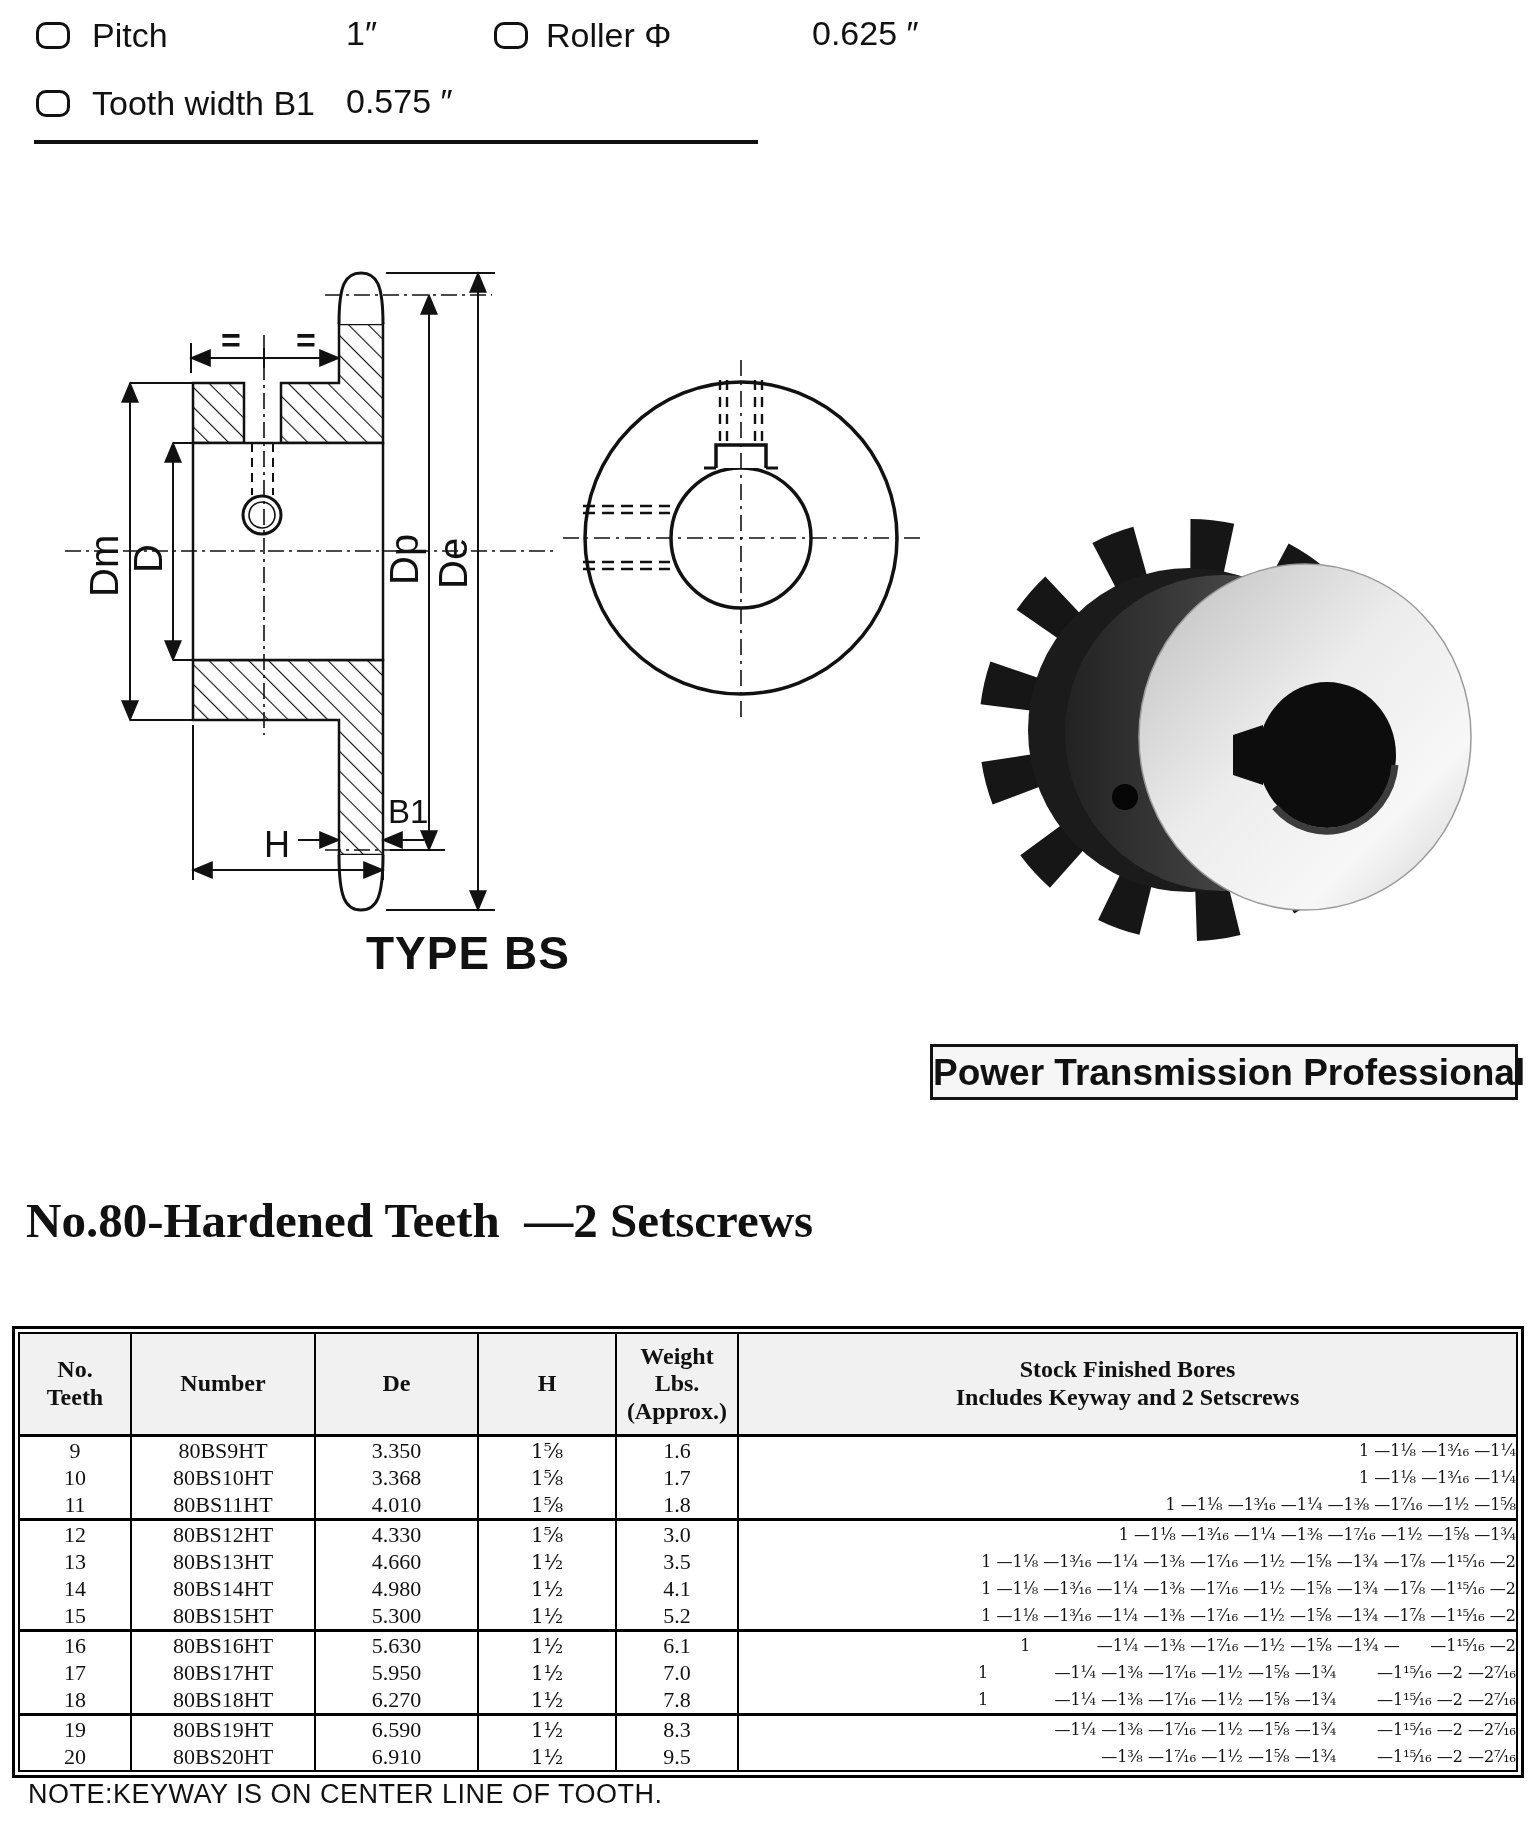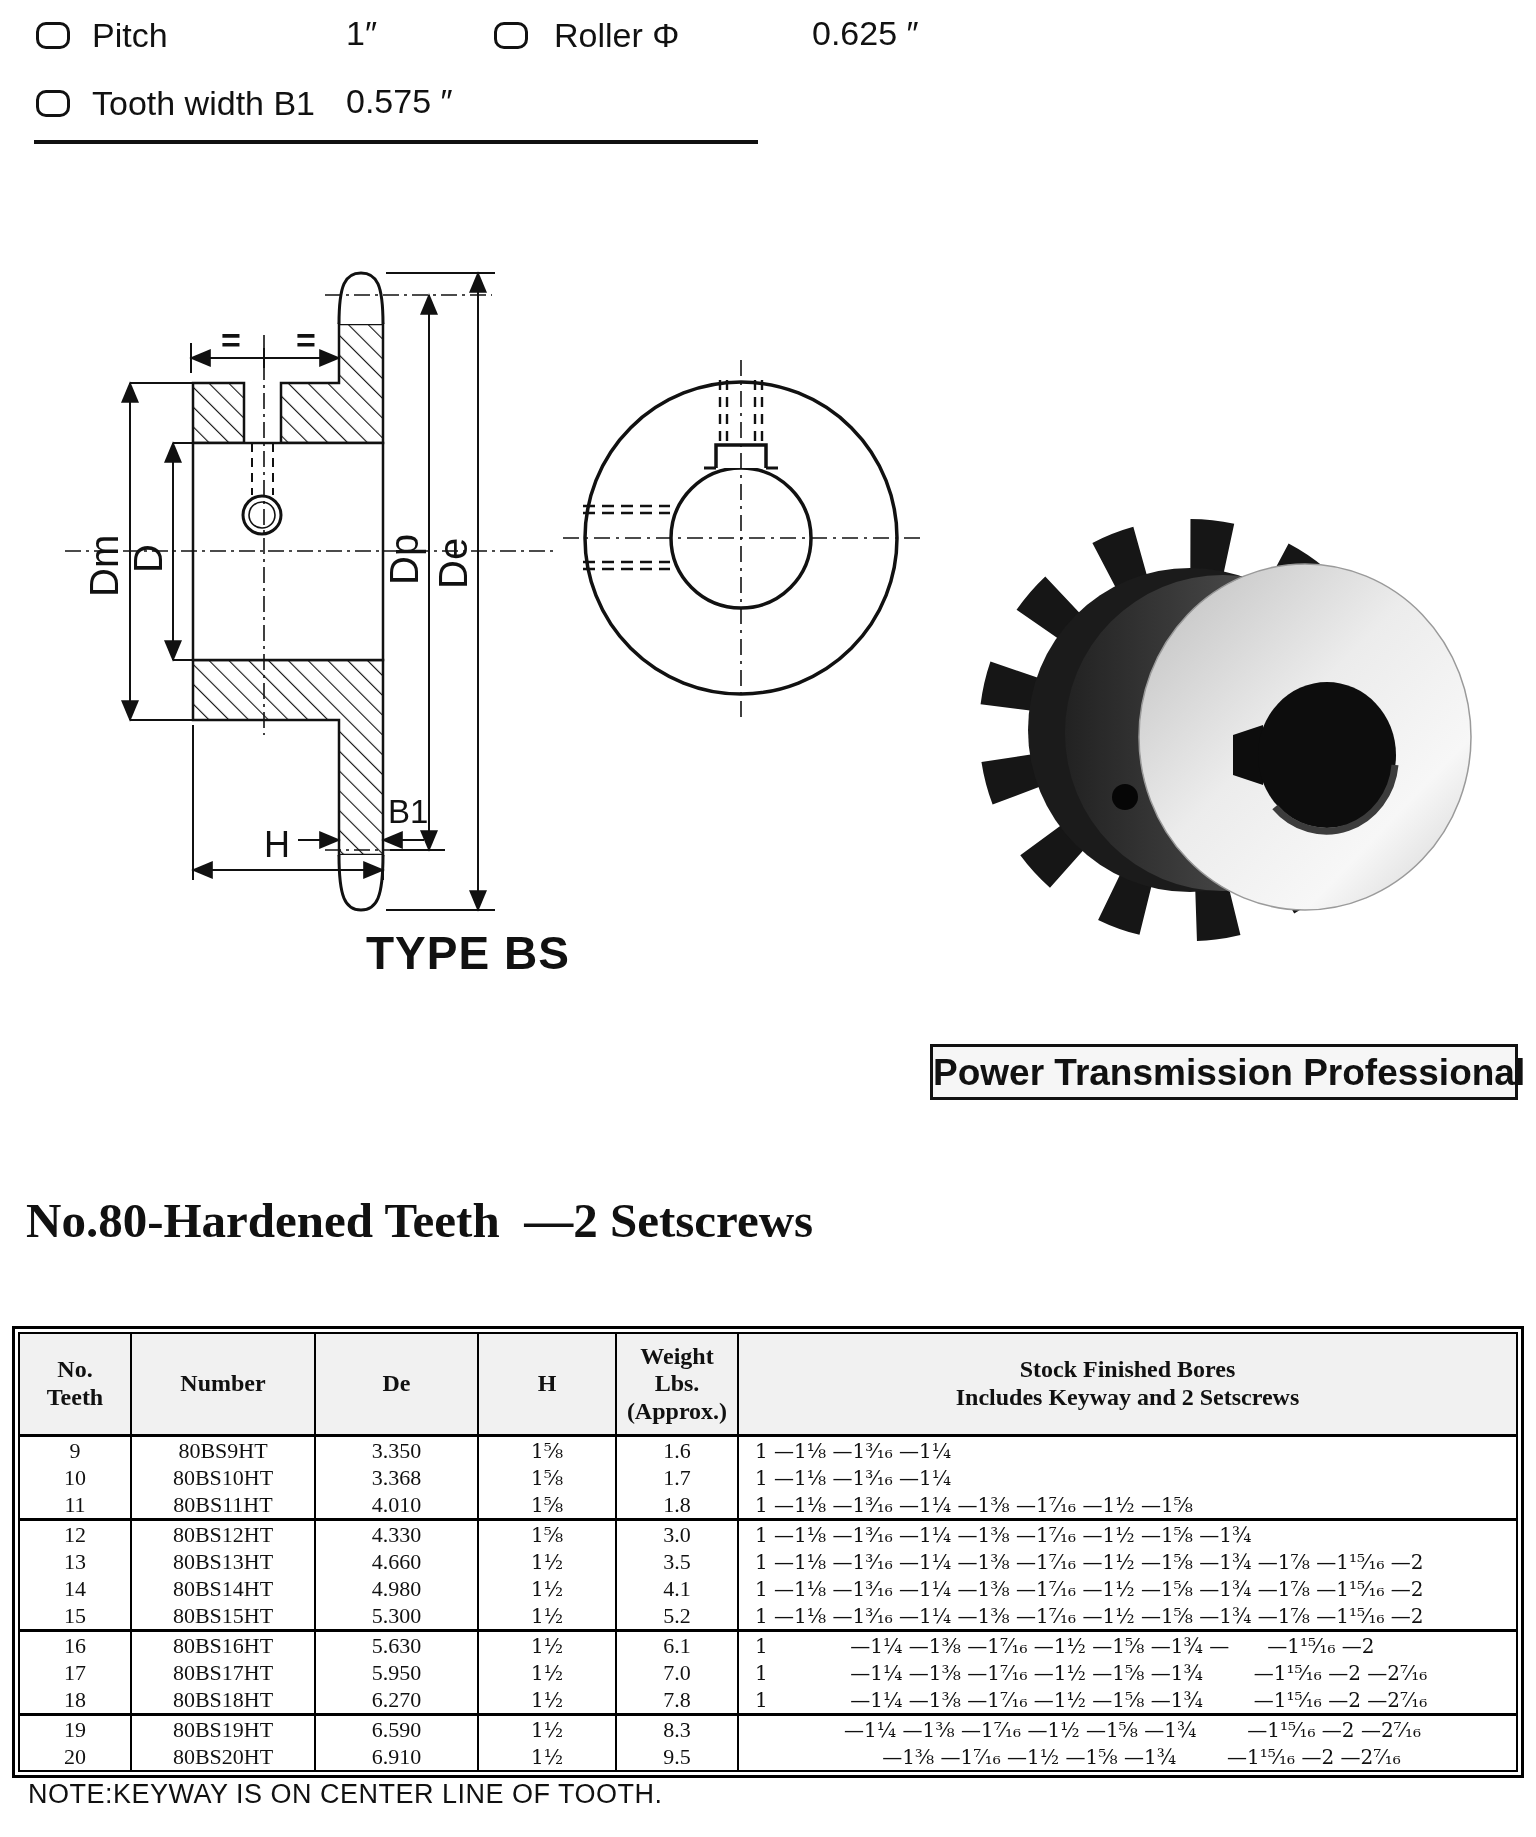--- a/index.html
+++ b/index.html
@@ -17,34 +17,34 @@
   .badge{border:3px solid #111;background:#f6f6f6;font-weight:bold;font-size:37px;line-height:52px;white-space:nowrap;}
   
   .sec-title{font-family:"Liberation Serif",serif;font-weight:bold;font-size:49px;white-space:pre;}
   
   .tblwrap{border:3px solid #000;padding:3px;box-sizing:border-box;background:#fff;}
   table{border-collapse:collapse;width:100%;table-layout:fixed;border:2px solid #000;font-family:"Liberation Serif",serif;color:#111;}
   th{background:#f1f1f1;font-size:24px;font-weight:bold;white-space:pre-line;line-height:1.15;height:100px;border-bottom:3px solid #000;text-align:center;vertical-align:middle;padding:0;}
   th+th,td+td{border-left:2px solid #000;}
   td{text-align:center;font-size:22px;height:27px;padding:0;vertical-align:middle;}
   td.frac{font-family:"DejaVu Serif",serif;font-size:20px;}
-  td.b{text-align:left;white-space:pre;font-family:"DejaVu Serif",serif;font-size:20px;padding-left:16px;}
+  td.b{text-align:right;white-space:pre;font-family:"DejaVu Serif",serif;font-size:16px;padding-left:16px;}
   tr.g td{border-bottom:3px solid #000;}
   
   .note{font-size:27px;letter-spacing:.5px;white-space:nowrap;text-align:center;}
 </style>
 </head>
 <body>
 
 <div class="abs bullet" style="left:36px;top:22px;"></div>
 <div class="abs spec-label" style="left:92px;top:16px;">Pitch</div>
 <div class="abs spec-value" style="left:346px;top:14px;">1″</div>
 
 <div class="abs bullet" style="left:494px;top:22px;"></div>
-<div class="abs spec-label" style="left:546px;top:16px;margin-left:8px;">Roller Φ</div>
+<div class="abs spec-label" style="left:546px;top:16px;">Roller Φ</div>
 <div class="abs spec-value" style="left:812px;top:14px;">0.625 ″</div>
 
 <div class="abs bullet" style="left:36px;top:90px;"></div>
 <div class="abs spec-label" style="left:92px;top:84px;">Tooth width B1</div>
 <div class="abs spec-value" style="left:346px;top:82px;">0.575 ″</div>
 
 <div class="abs spec-rule" style="left:34px;top:140px;width:724px;"></div>
 
 <svg class="abs" style="left:40px;top:215px;" width="545" height="790" viewBox="0 0 545 790">
   <defs>

